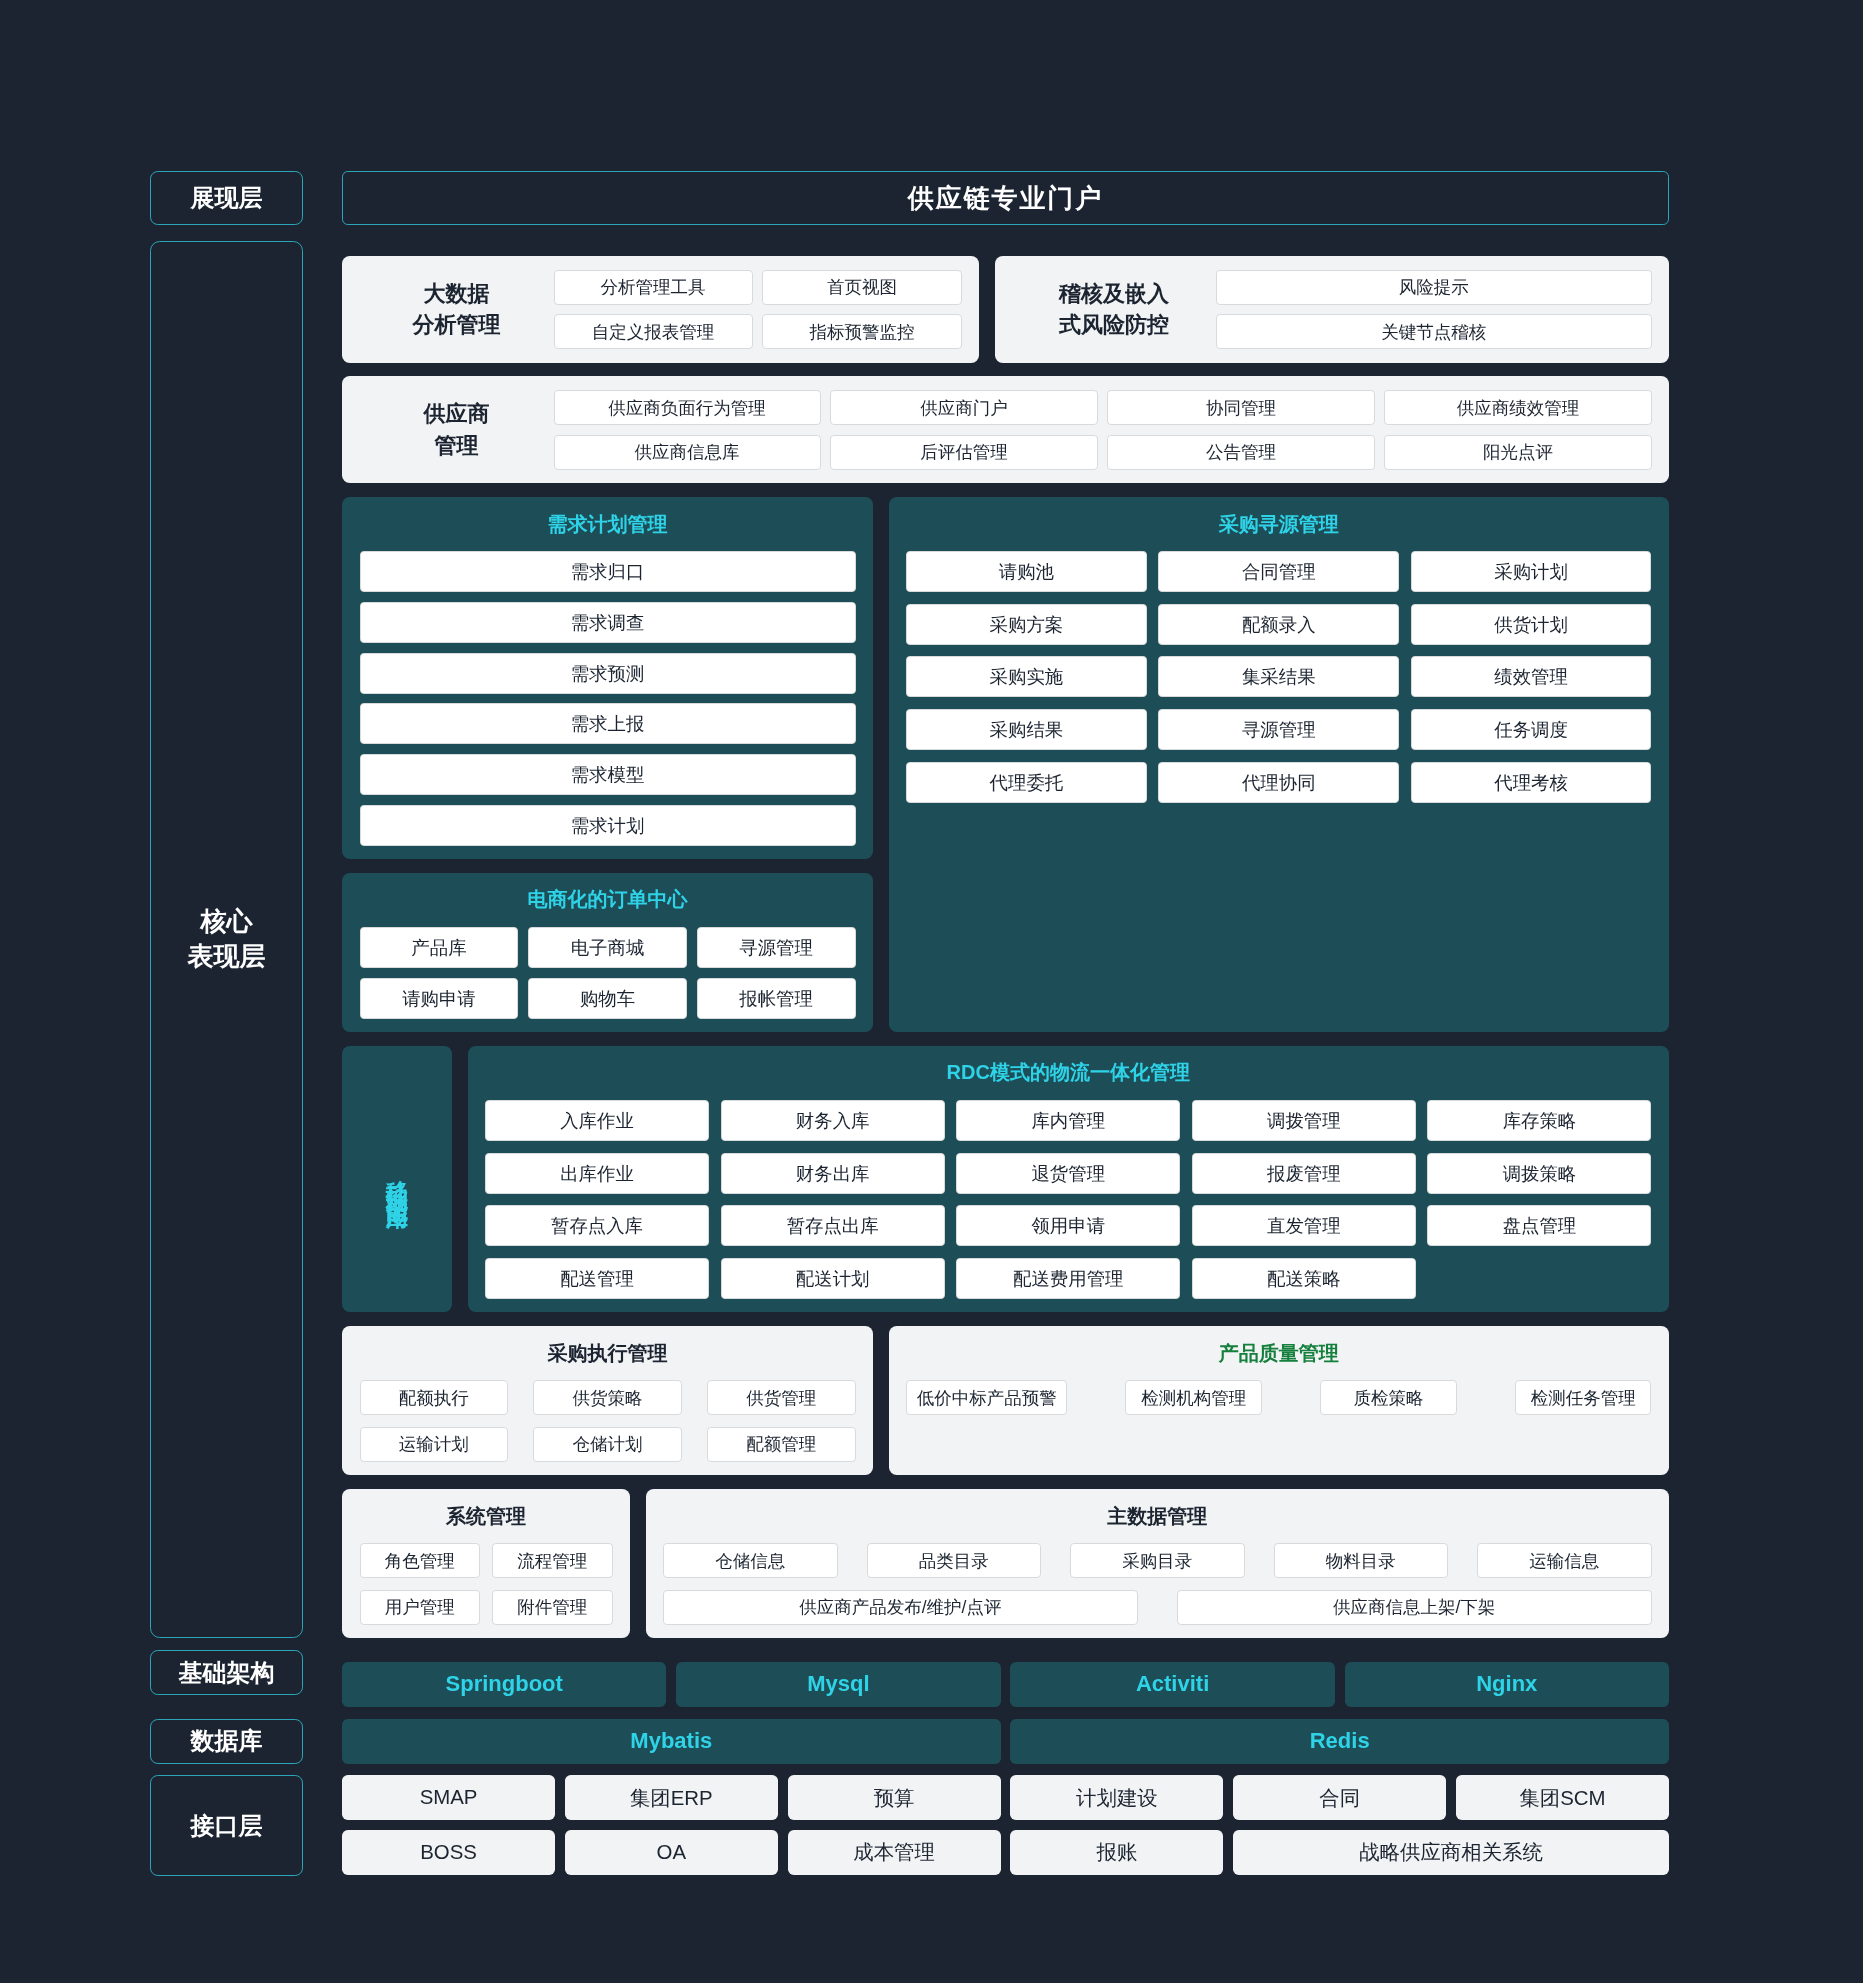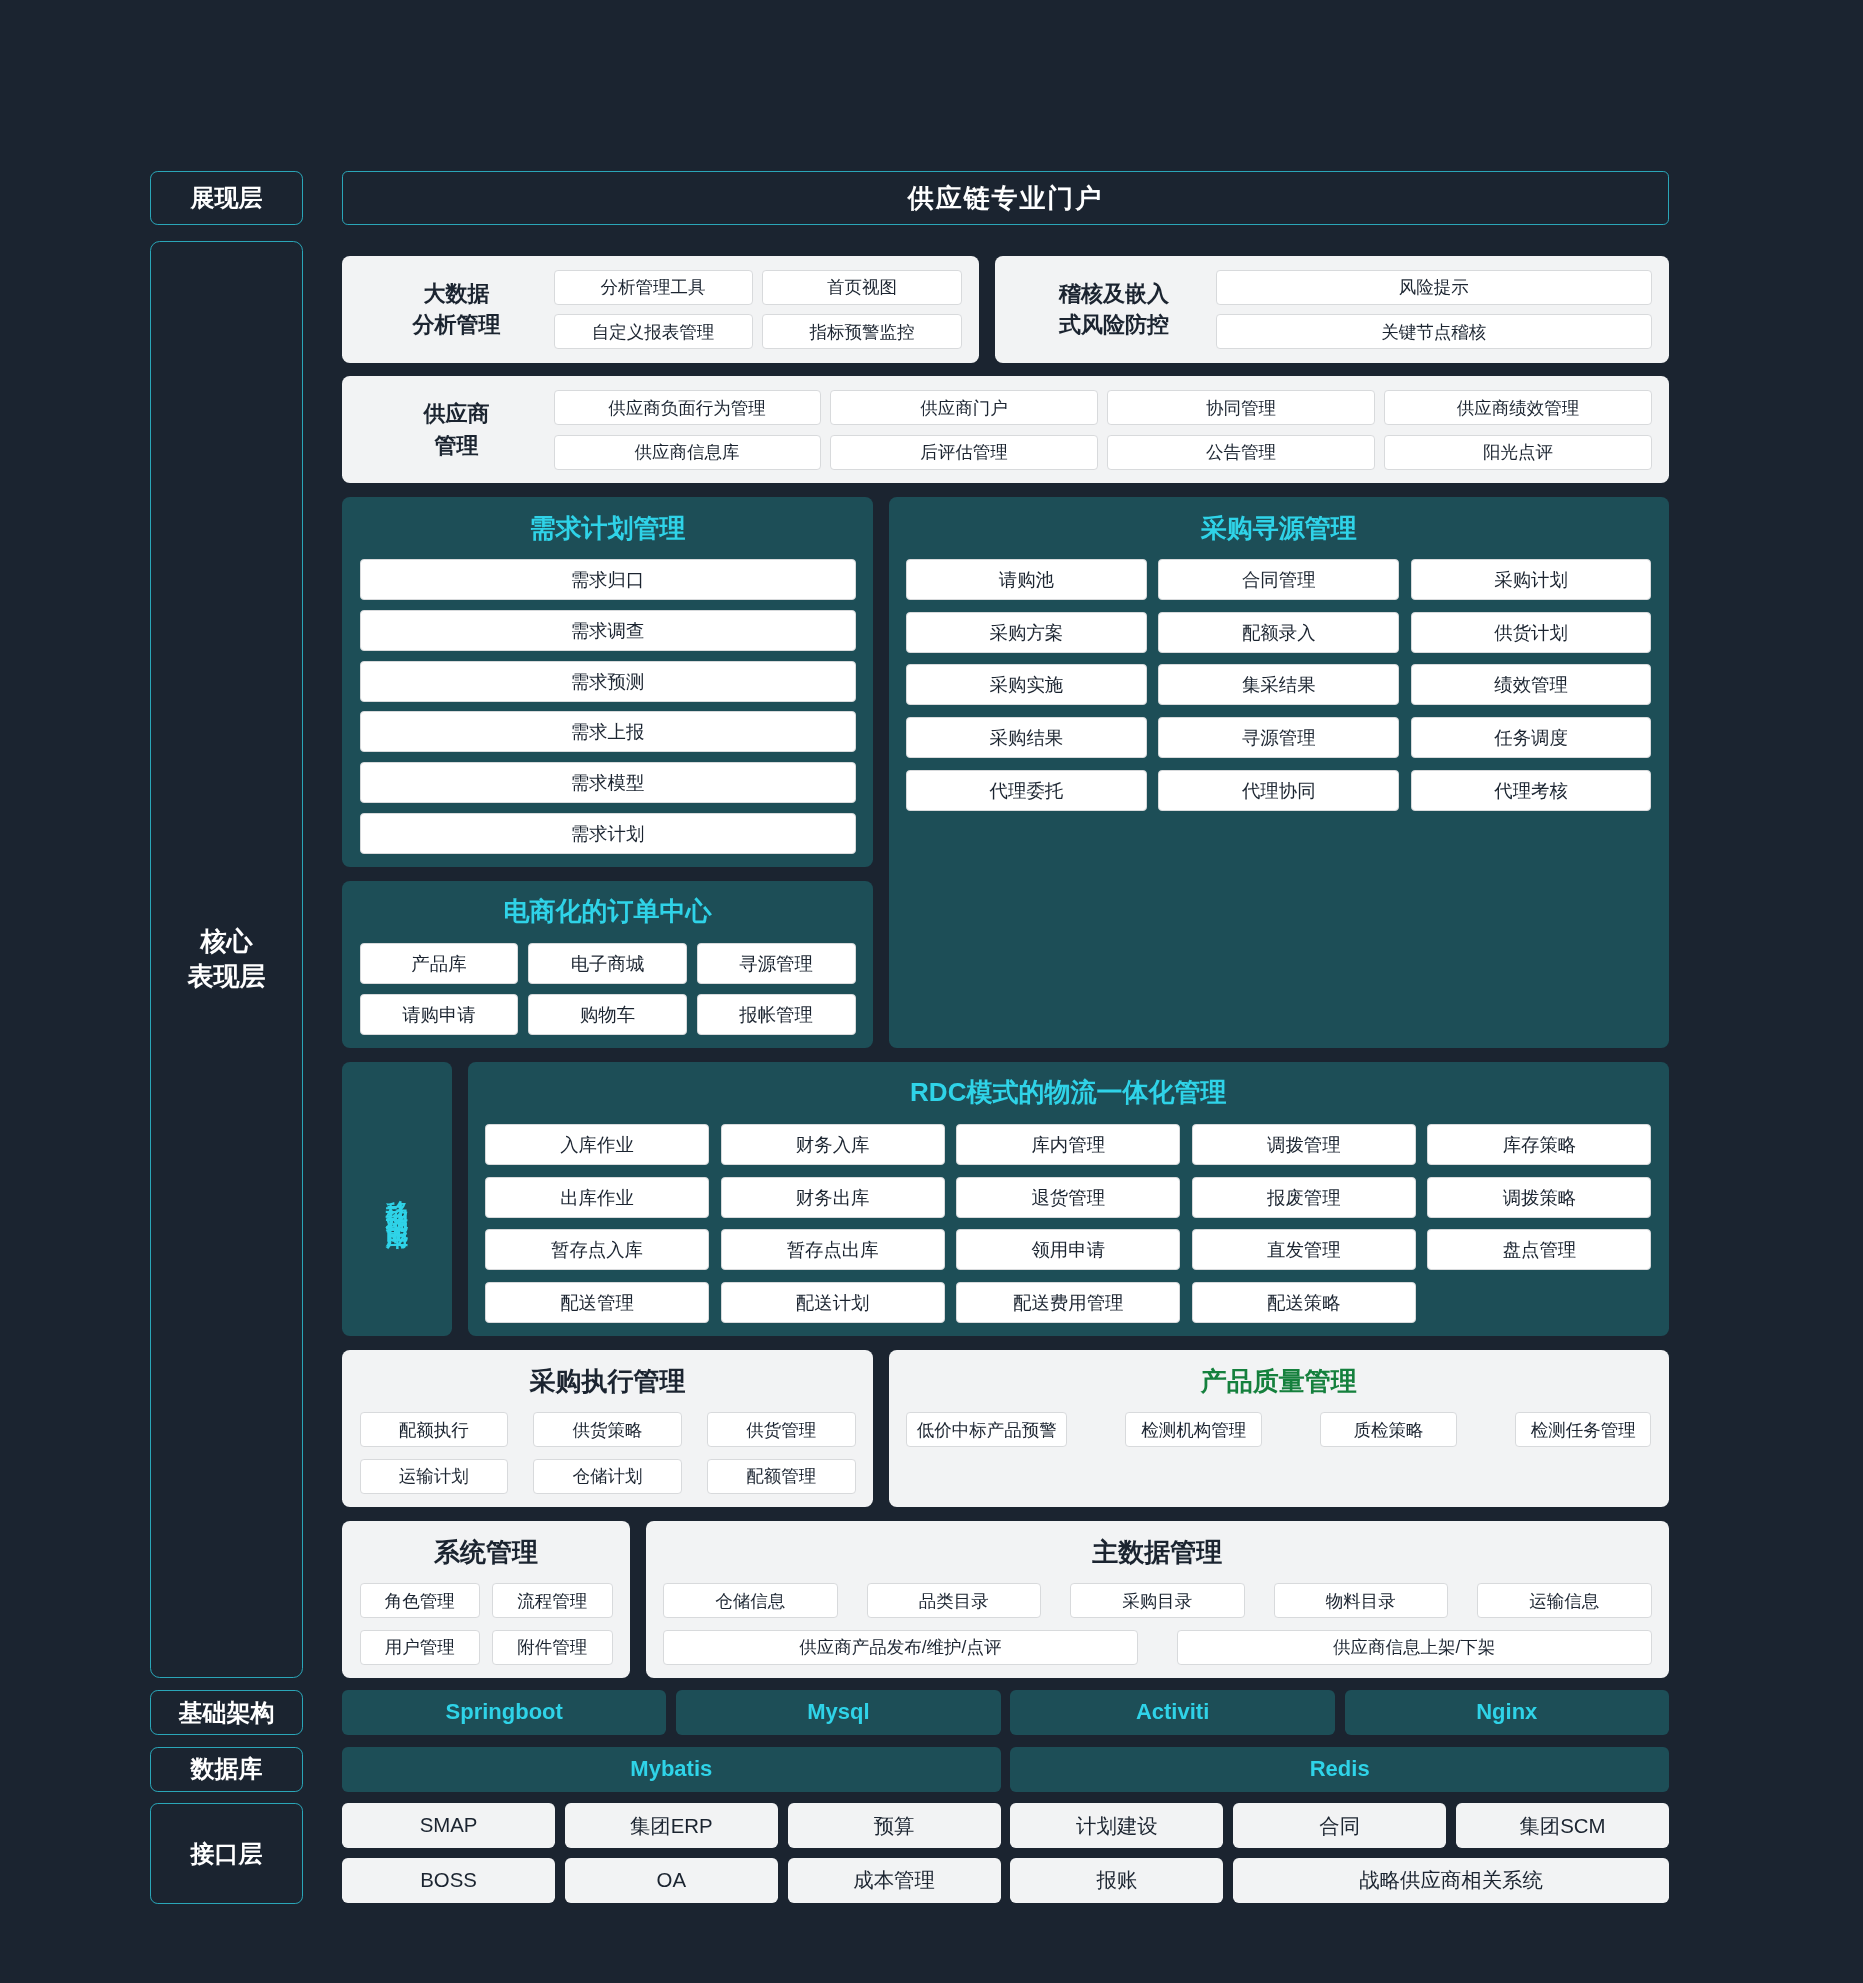--- a/index.html
+++ b/index.html
@@ -73,21 +73,21 @@
   .panel-title-side {
     color: #1b2430;
     font-size: 22px;
     font-weight: bold;
     text-align: center;
     line-height: 1.45;
     white-space: pre-line;
   }
   .panel-title-top {
     color: #2fd3e8;
-    font-size: 26px;
+    font-size: 20px;
     font-weight: bold;
     text-align: center;
     margin-bottom: 13.6px;
   }
   .chip {
     background: #ffffff;
     border: 1px solid #d8dadc;
     border-radius: 3.9px;
     color: #1b2430;
     font-size: 17.5px;
@@ -381,21 +381,21 @@
         </div>
 
       </div>
     </div>
 
     <div class="stack-row">
       <div class="stack-label">
         <div class="layer-label" style="height:45px;">基础架构</div>
       </div>
       <div class="stack-content">
-        <div class="infra-row" style="margin-top:0;">
+        <div class="infra-row" style="margin-top:12px;">
           <div class="teal-chip">Springboot</div>
           <div class="teal-chip">Mysql</div>
           <div class="teal-chip">Activiti</div>
           <div class="teal-chip">Nginx</div>
         </div>
       </div>
     </div>
 
     <div class="stack-row">
       <div class="stack-label">

